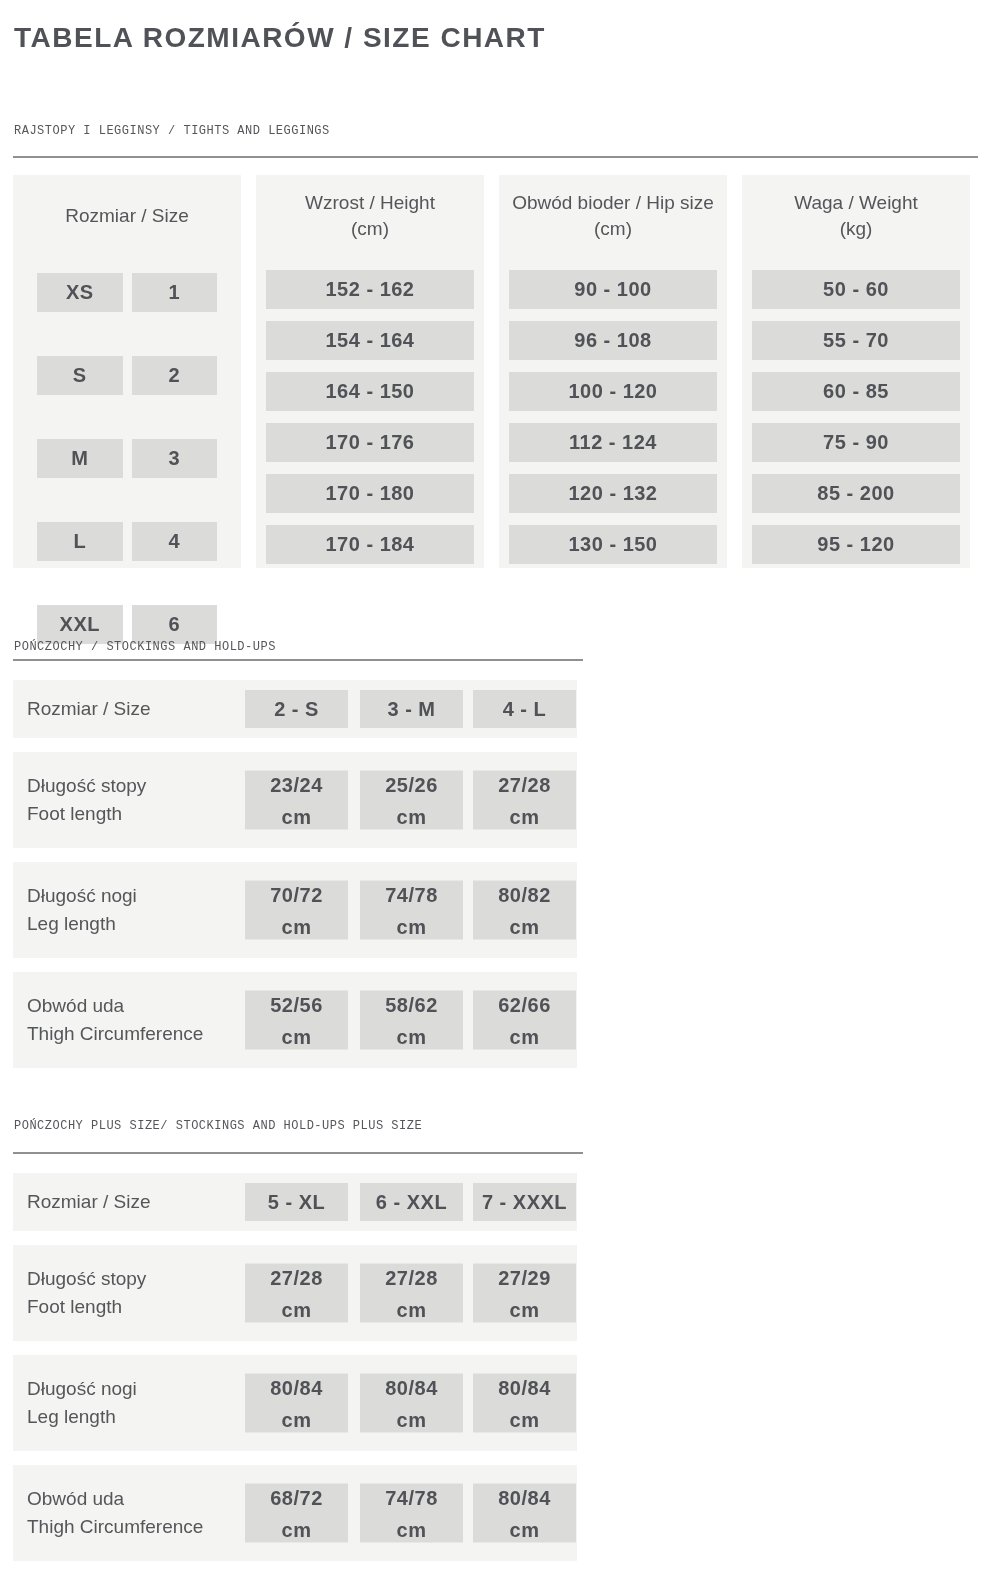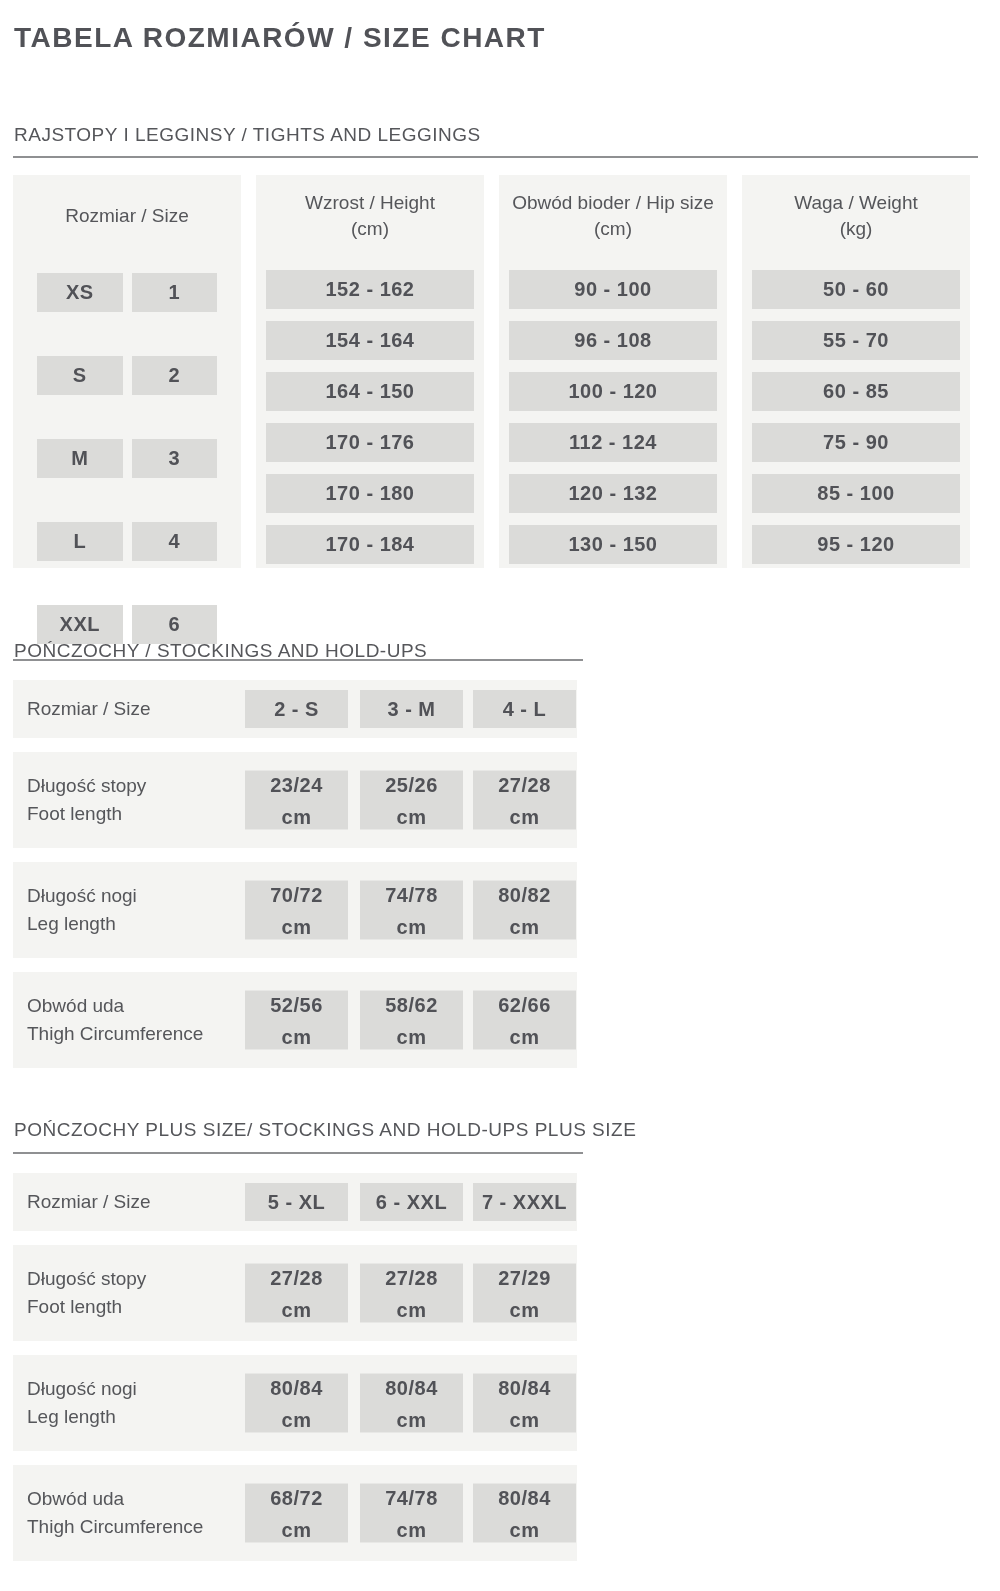--- a/index.html
+++ b/index.html
@@ -13,22 +13,23 @@
   html,body{margin:0;padding:0;background:var(--page-bg);}
   .page{
     position:relative;width:1000px;height:1591px;background:var(--page-bg);
     font-family:"Liberation Sans", sans-serif;color:var(--text);overflow:hidden;
   }
   .title{
     position:absolute;left:14px;top:22px;margin:0;
     font-size:28px;font-weight:bold;letter-spacing:1.5px;color:var(--cell-text);
   }
   .sec-heading{
-    position:absolute;left:14px;font-size:19px;letter-spacing:.5px;color:var(--text);
+    position:absolute;left:14px;font-size:12px;letter-spacing:.5px;color:var(--text);
     white-space:nowrap;
+    font-family:Liberation Mono, monospace;
   }
   .rule{position:absolute;left:13px;height:2px;background:var(--rule);}
   .h1s{top:124px;}
   .rule1{top:156px;width:965px;}
   .h2s{top:626px;margin-top:14px;}
   .rule2{top:659px;width:570px;}
   .h3s{top:1119px;}
   .rule3{top:1152px;width:570px;}
 
   
@@ -144,21 +145,21 @@
     <div class="panel">
       <div class="panel-head">
         <span>Waga / Weight</span>
         <span>(kg)</span>
       </div>
       <div class="rows">
         <div class="cell">50 - 60</div>
         <div class="cell">55 - 70</div>
         <div class="cell">60 - 85</div>
         <div class="cell">75 - 90</div>
-        <div class="cell">85 - 100</div>
+        <div class="cell">85 - 200</div>
         <div class="cell">95 - 120</div>
       </div>
     </div>
   </div>
 
   <div class="sec-heading h2s">POŃCZOCHY / STOCKINGS AND HOLD-UPS</div>
   <div class="rule rule2"></div>
 
   <div class="strips strips2">
     <div class="strip size-strip">

